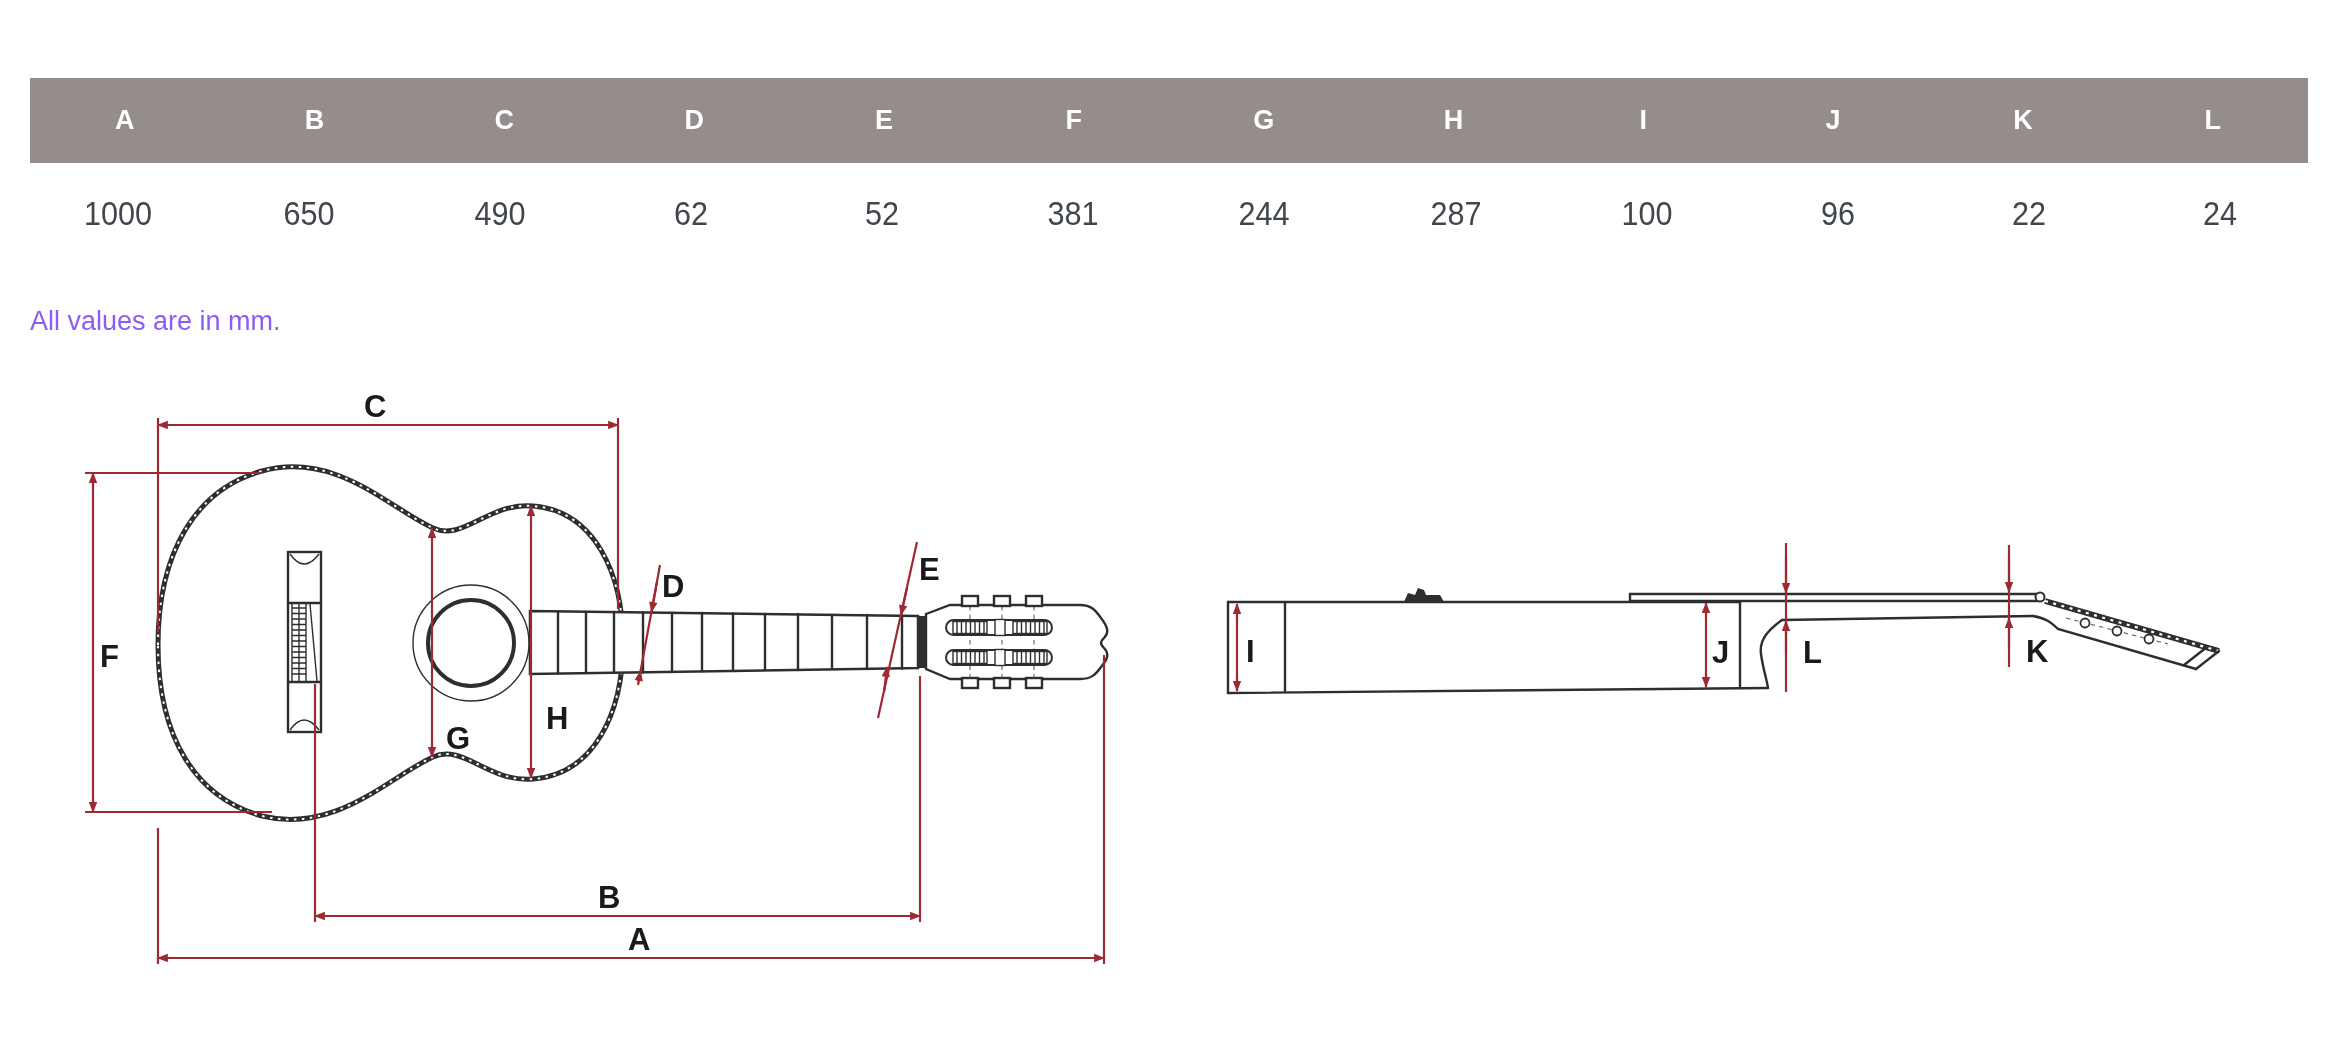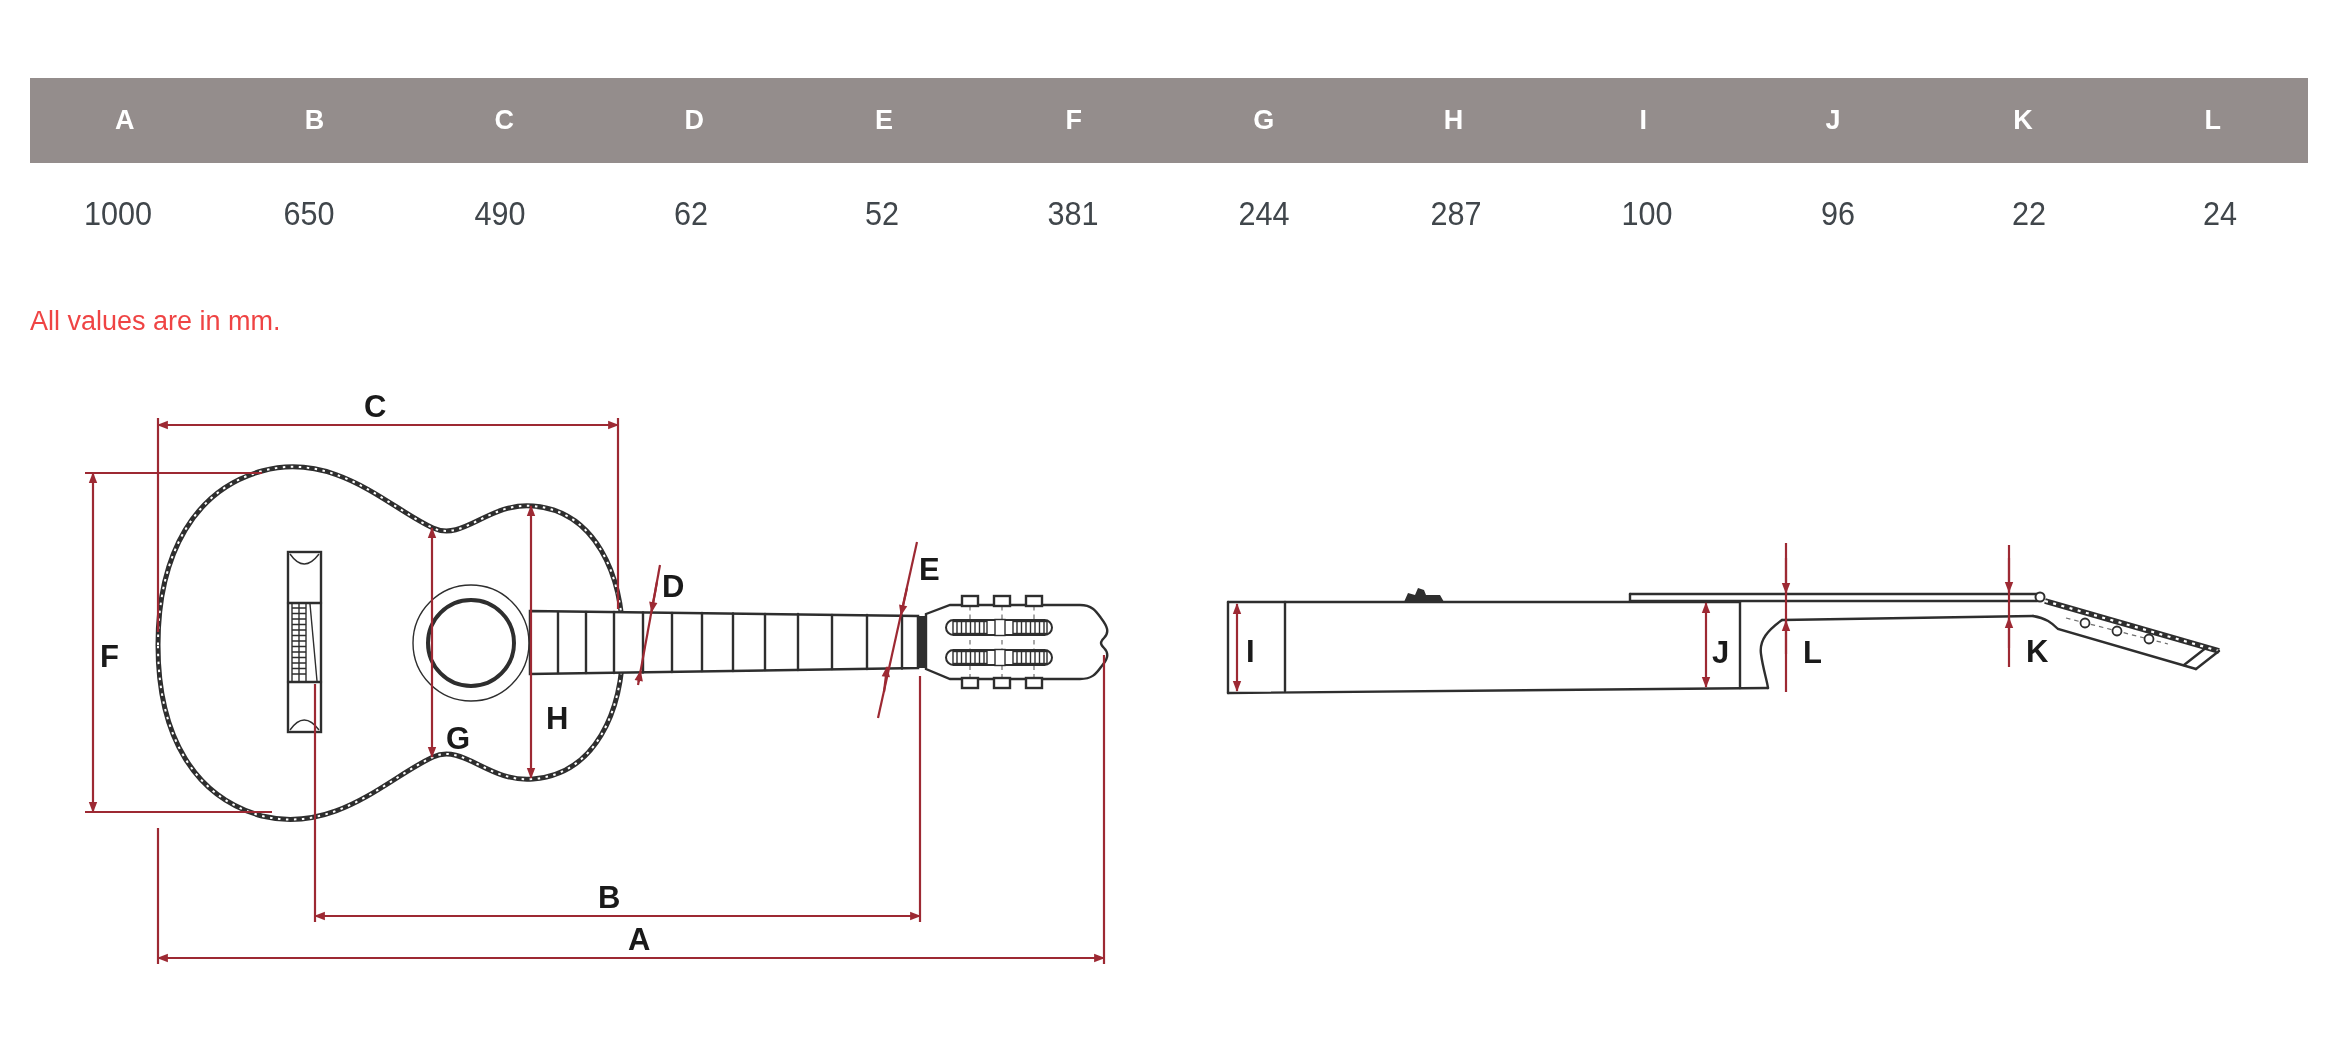--- a/index.html
+++ b/index.html
@@ -9,21 +9,21 @@
   }
   
   .dims-table{position:absolute;left:30px;top:78px;width:2278px;}
   .thead{display:flex;background:#948D8C;height:85px;}
   .th{flex:1;display:flex;align-items:center;justify-content:center;
       color:#ffffff;font-weight:700;font-size:27px;letter-spacing:.5px;}
   .tvals{display:flex;height:100px;gap:15px;}
   .td{flex:1;display:flex;align-items:center;justify-content:center;
       font-size:34px;color:#40464B;transform:scaleX(.9);}
   
-  .units-note{position:absolute;left:30px;top:306px;font-size:27px;color:#ef4444;}
+  .units-note{position:absolute;left:30px;top:306px;font-size:27px;color:#8b5cf6;}
   
   svg.diagram{position:absolute;left:0;top:380px;}
   .draw{stroke:#2E2E2E;stroke-width:2.4;fill:none;stroke-linecap:round;}
   .draw-thin{stroke:#2E2E2E;stroke-width:1.4;fill:none;}
   .outline{stroke:#2E2E2E;stroke-width:5;fill:#ffffff;}
   .outline-hatch{stroke:#ffffff;stroke-width:2;fill:none;stroke-dasharray:2.5 5.5;}
   .whitefill{fill:#ffffff;}
   .darkfill{fill:#2E2E2E;stroke:none;}
   .dashed{stroke:#6e6e6e;stroke-width:1.2;fill:none;stroke-dasharray:4.5 4;}
   .dim{stroke:#9D2933;stroke-width:2.2;fill:none;}

